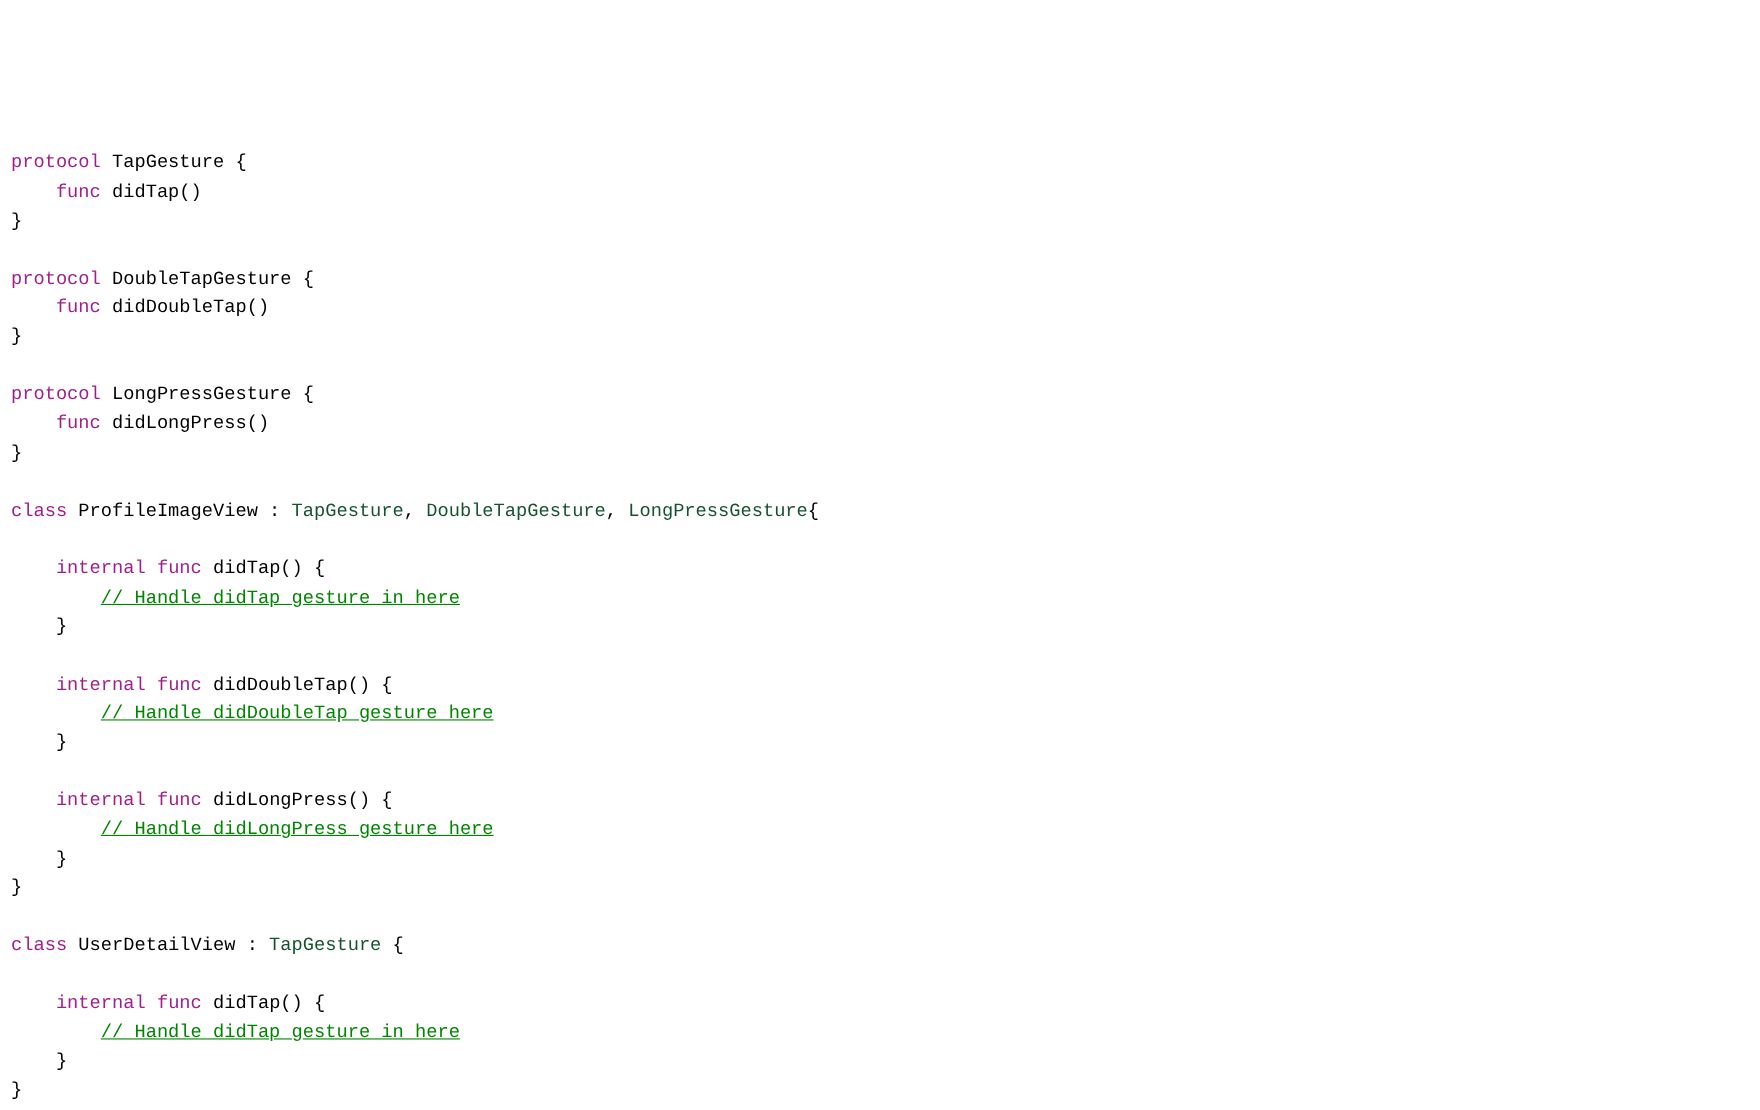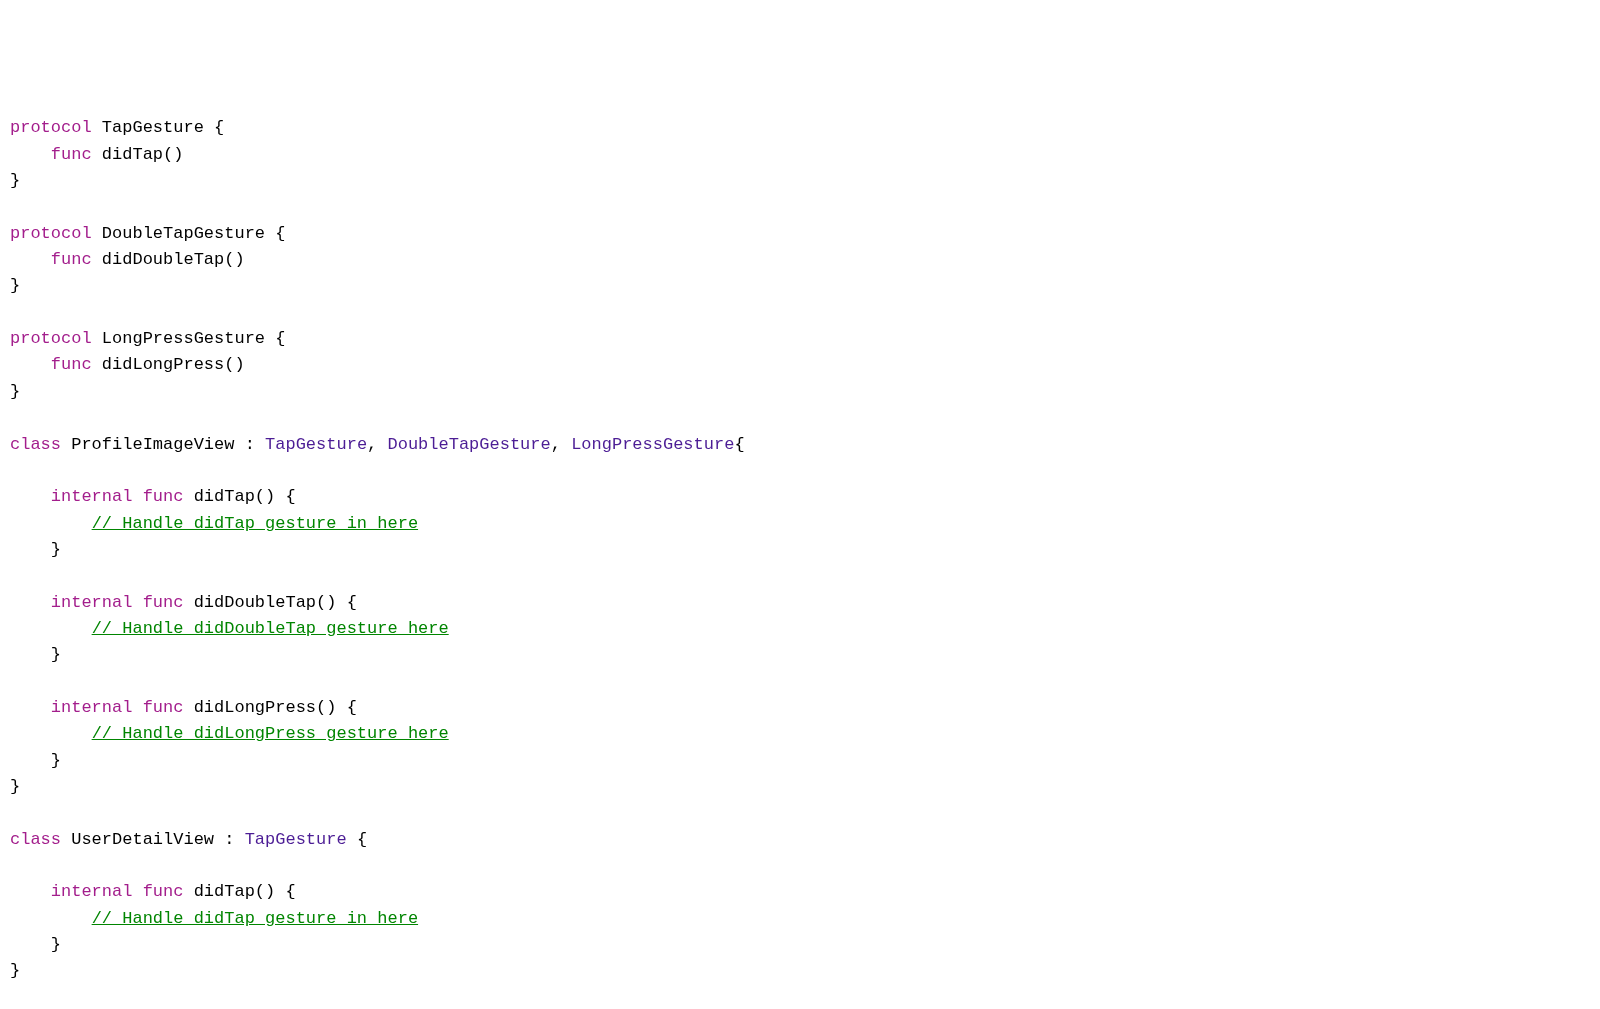--- a/index.html
+++ b/index.html
@@ -5,23 +5,23 @@
   body {
     margin: 0;
     padding: 10px;
     background: #ffffff;
     font-family: "SF Mono", Menlo, Monaco, "Courier New", monospace;
     font-size: 17px;
     line-height: 1.55;
     color: #000;
     white-space: pre;
   }
-  .code-block { display: block; }
+  .code-block { display: block; margin-top: 21px; }
   .tok-keyword   { color: #a31e8c; } 
-  .tok-type      { color: #4c1d95; } 
+  .tok-type      { color: #14532d; } 
   .tok-comment   { color: #008500; text-decoration: underline; } 
   .tok-default   { color: #000; }
 </style>
 </head>
 <body>
 
 
 
 <div class="code-block" id="code-container"><div><span class="tok-keyword">protocol</span><span class="tok-default"> TapGesture {</span></div><div><span class="tok-default">    </span><span class="tok-keyword">func</span><span class="tok-default"> didTap()</span></div><div><span class="tok-default">}</span></div><div>&nbsp;</div><div><span class="tok-keyword">protocol</span><span class="tok-default"> DoubleTapGesture {</span></div><div><span class="tok-default">    </span><span class="tok-keyword">func</span><span class="tok-default"> didDoubleTap()</span></div><div><span class="tok-default">}</span></div><div>&nbsp;</div><div><span class="tok-keyword">protocol</span><span class="tok-default"> LongPressGesture {</span></div><div><span class="tok-default">    </span><span class="tok-keyword">func</span><span class="tok-default"> didLongPress()</span></div><div><span class="tok-default">}</span></div><div>&nbsp;</div><div><span class="tok-keyword">class</span><span class="tok-default"> ProfileImageView : </span><span class="tok-type">TapGesture</span><span class="tok-default">, </span><span class="tok-type">DoubleTapGesture</span><span class="tok-default">, </span><span class="tok-type">LongPressGesture</span><span class="tok-default">{</span></div><div>&nbsp;</div><div><span class="tok-default">    </span><span class="tok-keyword">internal</span><span class="tok-default"> </span><span class="tok-keyword">func</span><span class="tok-default"> didTap() {</span></div><div><span class="tok-default">        </span><span class="tok-comment">// Handle didTap gesture in here</span></div><div><span class="tok-default">    }</span></div><div>&nbsp;</div><div><span class="tok-default">    </span><span class="tok-keyword">internal</span><span class="tok-default"> </span><span class="tok-keyword">func</span><span class="tok-default"> didDoubleTap() {</span></div><div><span class="tok-default">        </span><span class="tok-comment">// Handle didDoubleTap gesture here</span></div><div><span class="tok-default">    }</span></div><div>&nbsp;</div><div><span class="tok-default">    </span><span class="tok-keyword">internal</span><span class="tok-default"> </span><span class="tok-keyword">func</span><span class="tok-default"> didLongPress() {</span></div><div><span class="tok-default">        </span><span class="tok-comment">// Handle didLongPress gesture here</span></div><div><span class="tok-default">    }</span></div><div><span class="tok-default">}</span></div><div>&nbsp;</div><div><span class="tok-keyword">class</span><span class="tok-default"> UserDetailView : </span><span class="tok-type">TapGesture</span><span class="tok-default"> {</span></div><div>&nbsp;</div><div><span class="tok-default">    </span><span class="tok-keyword">internal</span><span class="tok-default"> </span><span class="tok-keyword">func</span><span class="tok-default"> didTap() {</span></div><div><span class="tok-default">        </span><span class="tok-comment">// Handle didTap gesture in here</span></div><div><span class="tok-default">    }</span></div><div><span class="tok-default">}</span></div></div>
 

